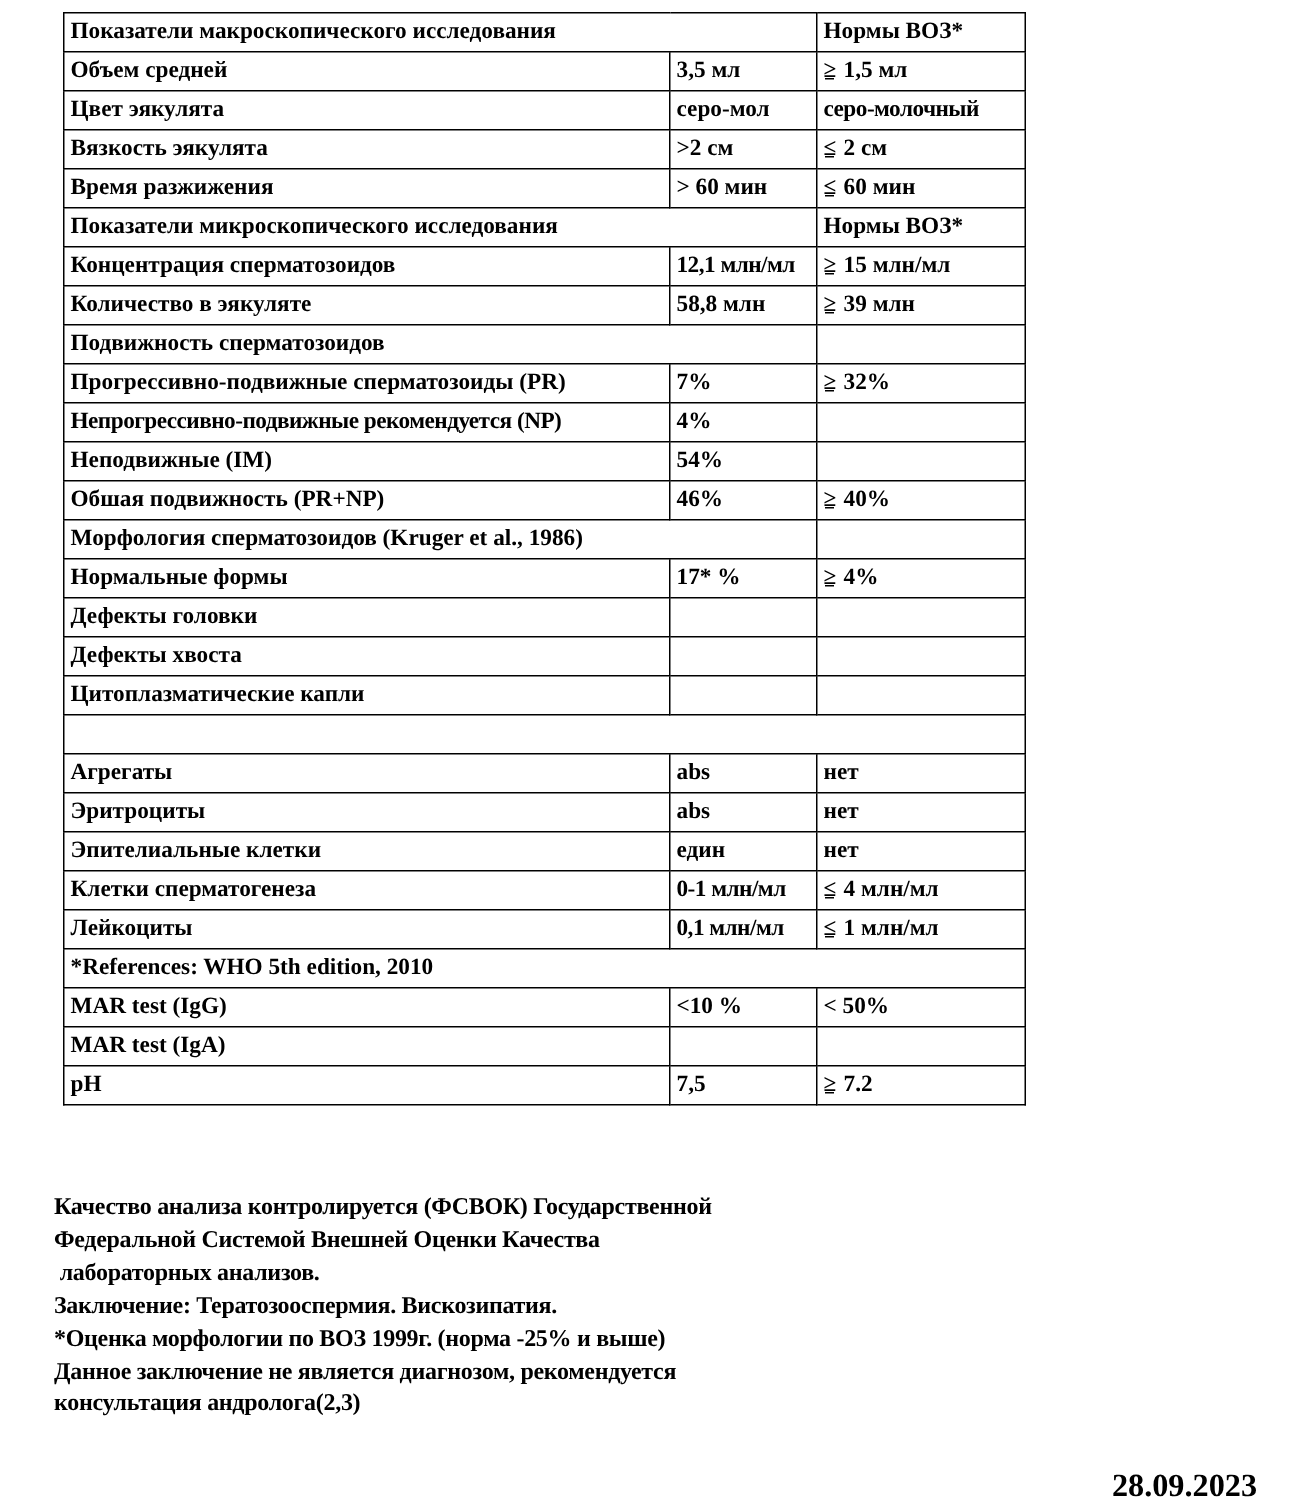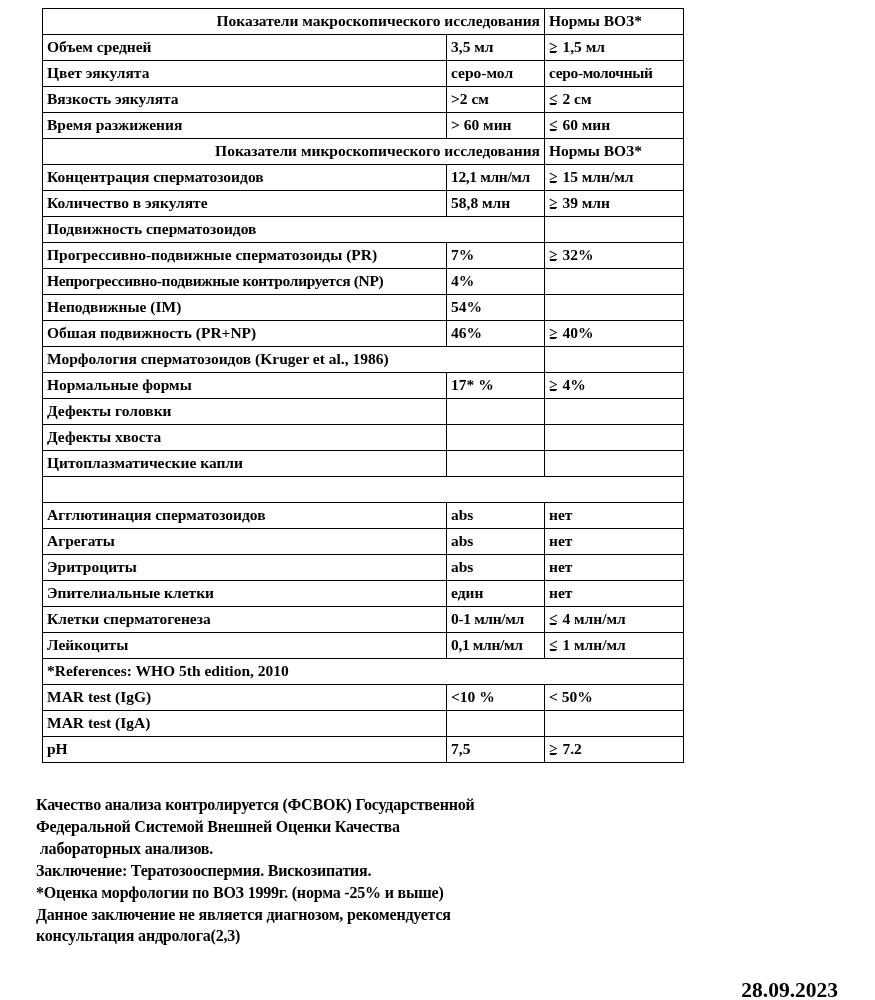--- a/index.html
+++ b/index.html
@@ -39,21 +39,21 @@
     vertical-align: middle;
     white-space: nowrap;
     overflow: hidden;
     height: 20px;
   }
   .col-a { width: 404px; }
   .col-b { width: 98px; }
   .col-c { width: 139px; }
 
   td.section-head {
-    text-align: right;
+    text-align: left;
   }
   td.blankrow {
     height: 26px;
   }
   td.tight {
     letter-spacing: -0.35px;
   }
   .ge {
     display: inline-block;
     position: relative;
@@ -154,21 +154,21 @@
         <td colspan="2">Подвижность сперматозоидов</td>
         <td></td>
       </tr>
 
       <tr>
         <td>Прогрессивно-подвижные сперматозоиды (PR)</td>
         <td>7%</td>
         <td><span class="ge">≥</span><span> 32%</span></td>
       </tr>
       <tr>
-        <td class="tight">Непрогрессивно-подвижные контролируется (NP)</td>
+        <td class="tight">Непрогрессивно-подвижные рекомендуется (NP)</td>
         <td>4%</td>
         <td></td>
       </tr>
       <tr>
         <td>Неподвижные (IM)</td>
         <td>54%</td>
         <td></td>
       </tr>
       <tr>
         <td>Обшая подвижность (PR+NP)</td>
@@ -199,25 +199,20 @@
       <tr>
         <td>Цитоплазматические капли</td>
         <td></td>
         <td></td>
       </tr>
 
       <tr>
         <td class="blankrow" colspan="3"></td>
       </tr>
 
-      <tr>
-        <td>Агглютинация сперматозоидов</td>
-        <td>abs</td>
-        <td>нет</td>
-      </tr>
       <tr>
         <td>Агрегаты</td>
         <td>abs</td>
         <td>нет</td>
       </tr>
       <tr>
         <td>Эритроциты</td>
         <td>abs</td>
         <td>нет</td>
       </tr>

